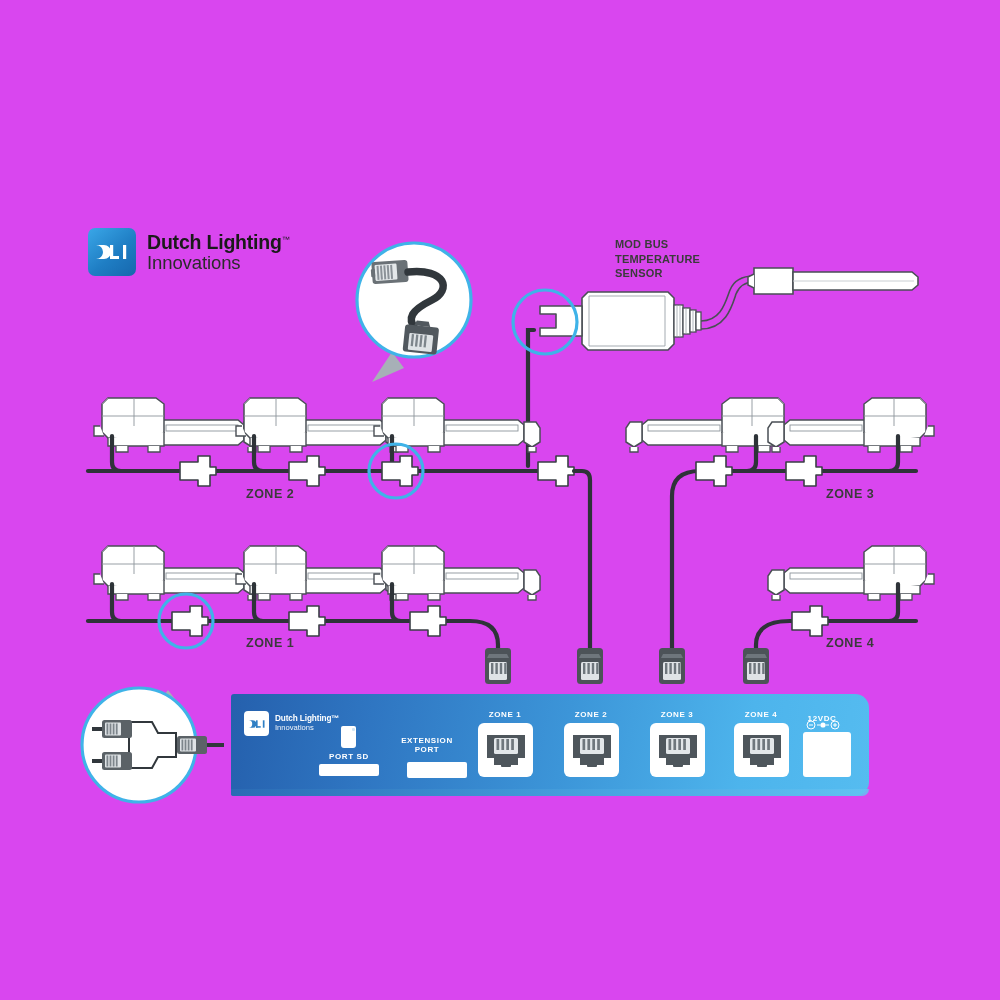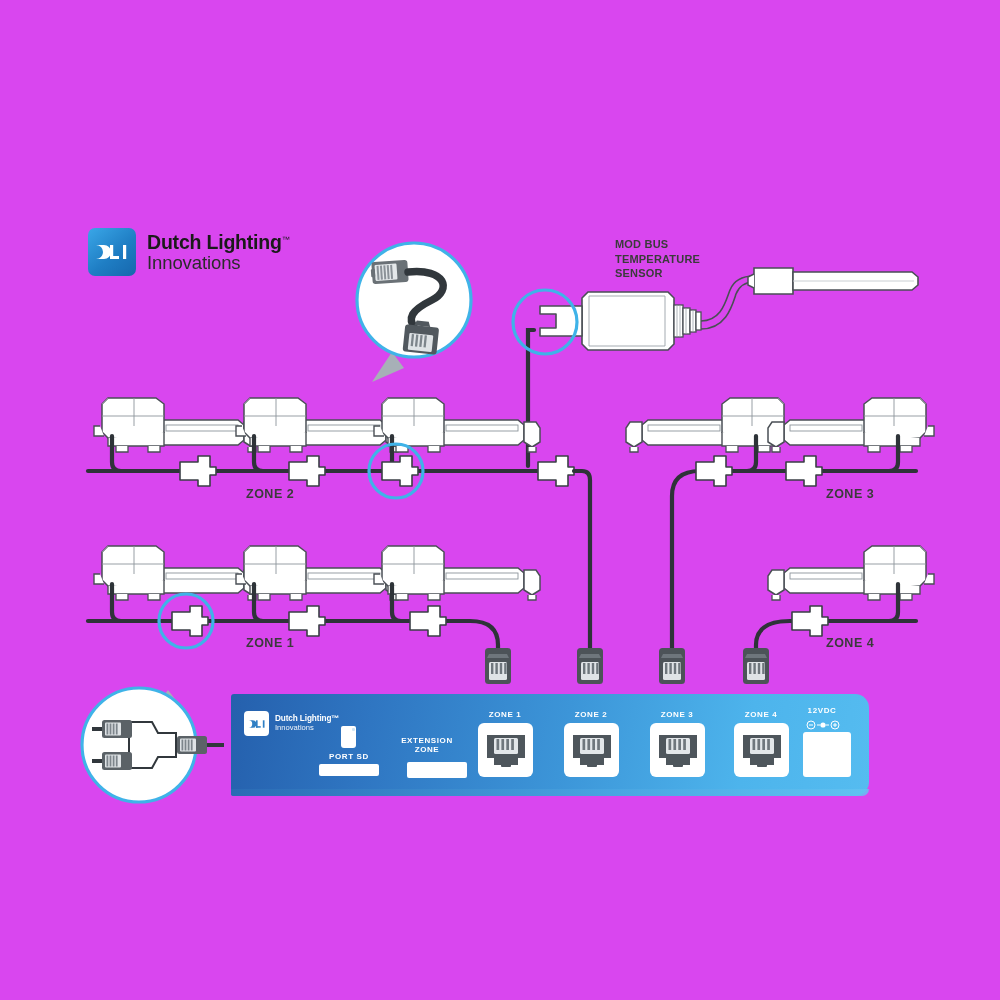--- a/index.html
+++ b/index.html
@@ -325,21 +325,21 @@
     </div>
 
     <div class="sd-card" style="left:110px;top:32px;width:15px;height:22px;">
       <div class="sd-notch"></div>
     </div>
     <div class="panel-cap" style="left:84px;top:58px;width:68px;">PORT SD</div>
     <div class="slot" style="left:88px;top:70px;width:60px;height:12px;"></div>
 
     <div class="panel-cap" style="left:158px;top:42px;width:76px;">
       <div>EXTENSION</div>
-      <div>ZONE</div>
+      <div>PORT</div>
     </div>
     <div class="slot" style="left:176px;top:68px;width:60px;height:16px;"></div>
 
     <div class="panel-cap" style="left:244px;top:16px;width:60px;">ZONE 1</div>
     <div class="jack" style="left:247px;top:29px;width:55px;height:54px;">
       <svg width="44" height="38" viewBox="-22 -19 44 38" aria-hidden="true">
           <use href="#rjjack"></use>
         </svg>
     </div>
 
@@ -357,21 +357,21 @@
         </svg>
     </div>
 
     <div class="panel-cap" style="left:500px;top:16px;width:60px;">ZONE 4</div>
     <div class="jack" style="left:503px;top:29px;width:55px;height:54px;">
       <svg width="44" height="38" viewBox="-22 -19 44 38" aria-hidden="true">
           <use href="#rjjack"></use>
         </svg>
     </div>
 
-    <div class="panel-cap" style="left:560px;top:12px;width:62px;">12VDC</div>
+    <div class="panel-cap" style="left:560px;top:20px;width:62px;">12VDC</div>
     <div class="dc-sym" style="left:575px;top:26px;">
       <svg width="34" height="10" viewBox="0 0 34 10" aria-hidden="true">
         <circle cx="5" cy="5" r="4" fill="none" stroke="#ffffff" stroke-width="1"></circle>
         <line x1="3" y1="5" x2="7" y2="5" stroke="#ffffff" stroke-width="1"></line>
         <circle cx="17" cy="5" r="2.6" fill="#ffffff"></circle>
         <line x1="11" y1="5" x2="14.4" y2="5" stroke="#ffffff" stroke-width="1"></line>
         <line x1="19.6" y1="5" x2="23" y2="5" stroke="#ffffff" stroke-width="1"></line>
         <circle cx="29" cy="5" r="4" fill="none" stroke="#ffffff" stroke-width="1"></circle>
         <line x1="27" y1="5" x2="31" y2="5" stroke="#ffffff" stroke-width="1"></line>
         <line x1="29" y1="3" x2="29" y2="7" stroke="#ffffff" stroke-width="1"></line>

